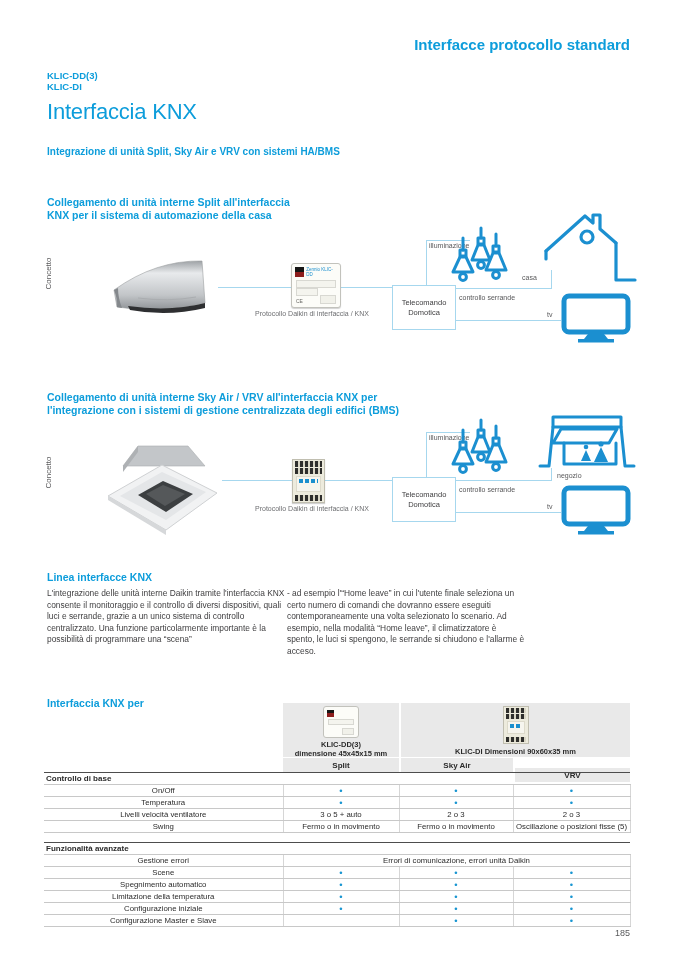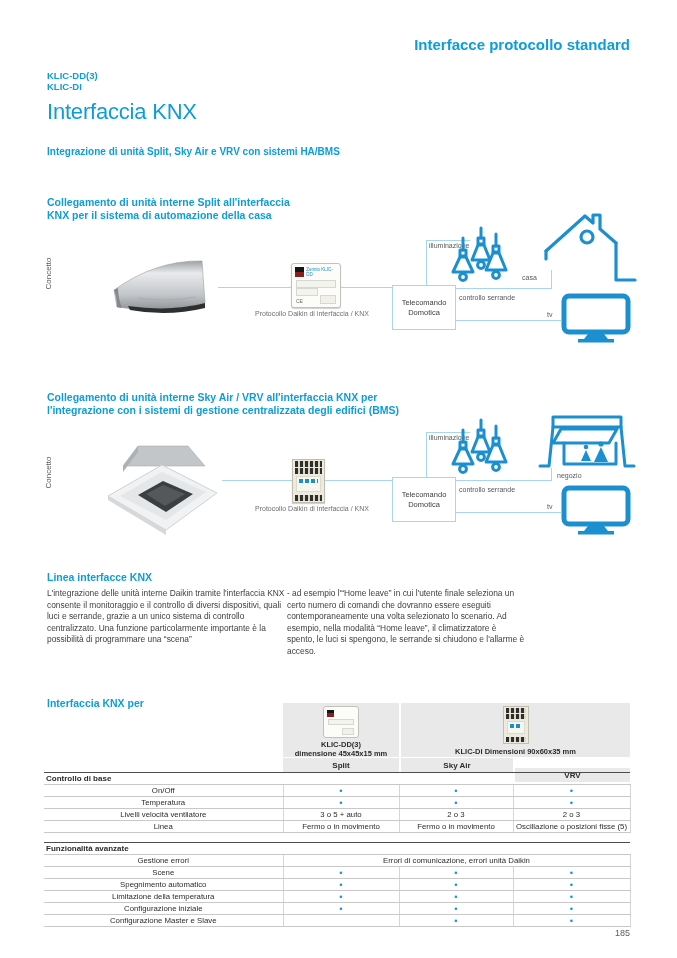--- a/index.html
+++ b/index.html
@@ -288,21 +288,21 @@
         <td class="val is-dot">•</td>
         <td class="val is-dot">•</td>
       </tr>
       <tr>
         <td class="lab">Livelli velocità ventilatore</td>
         <td class="val">3 o 5 + auto</td>
         <td class="val">2 o 3</td>
         <td class="val">2 o 3</td>
       </tr>
       <tr>
-        <td class="lab">Linea</td>
+        <td class="lab">Swing</td>
         <td class="val">Fermo o in movimento</td>
         <td class="val">Fermo o in movimento</td>
         <td class="val">Oscillazione o posizioni fisse (5)</td>
       </tr>
     </tbody>
       </table>
 
     <table class="spec abs" style="left:0;top:139px;">
       <colgroup>
           <col style="width:239px">

